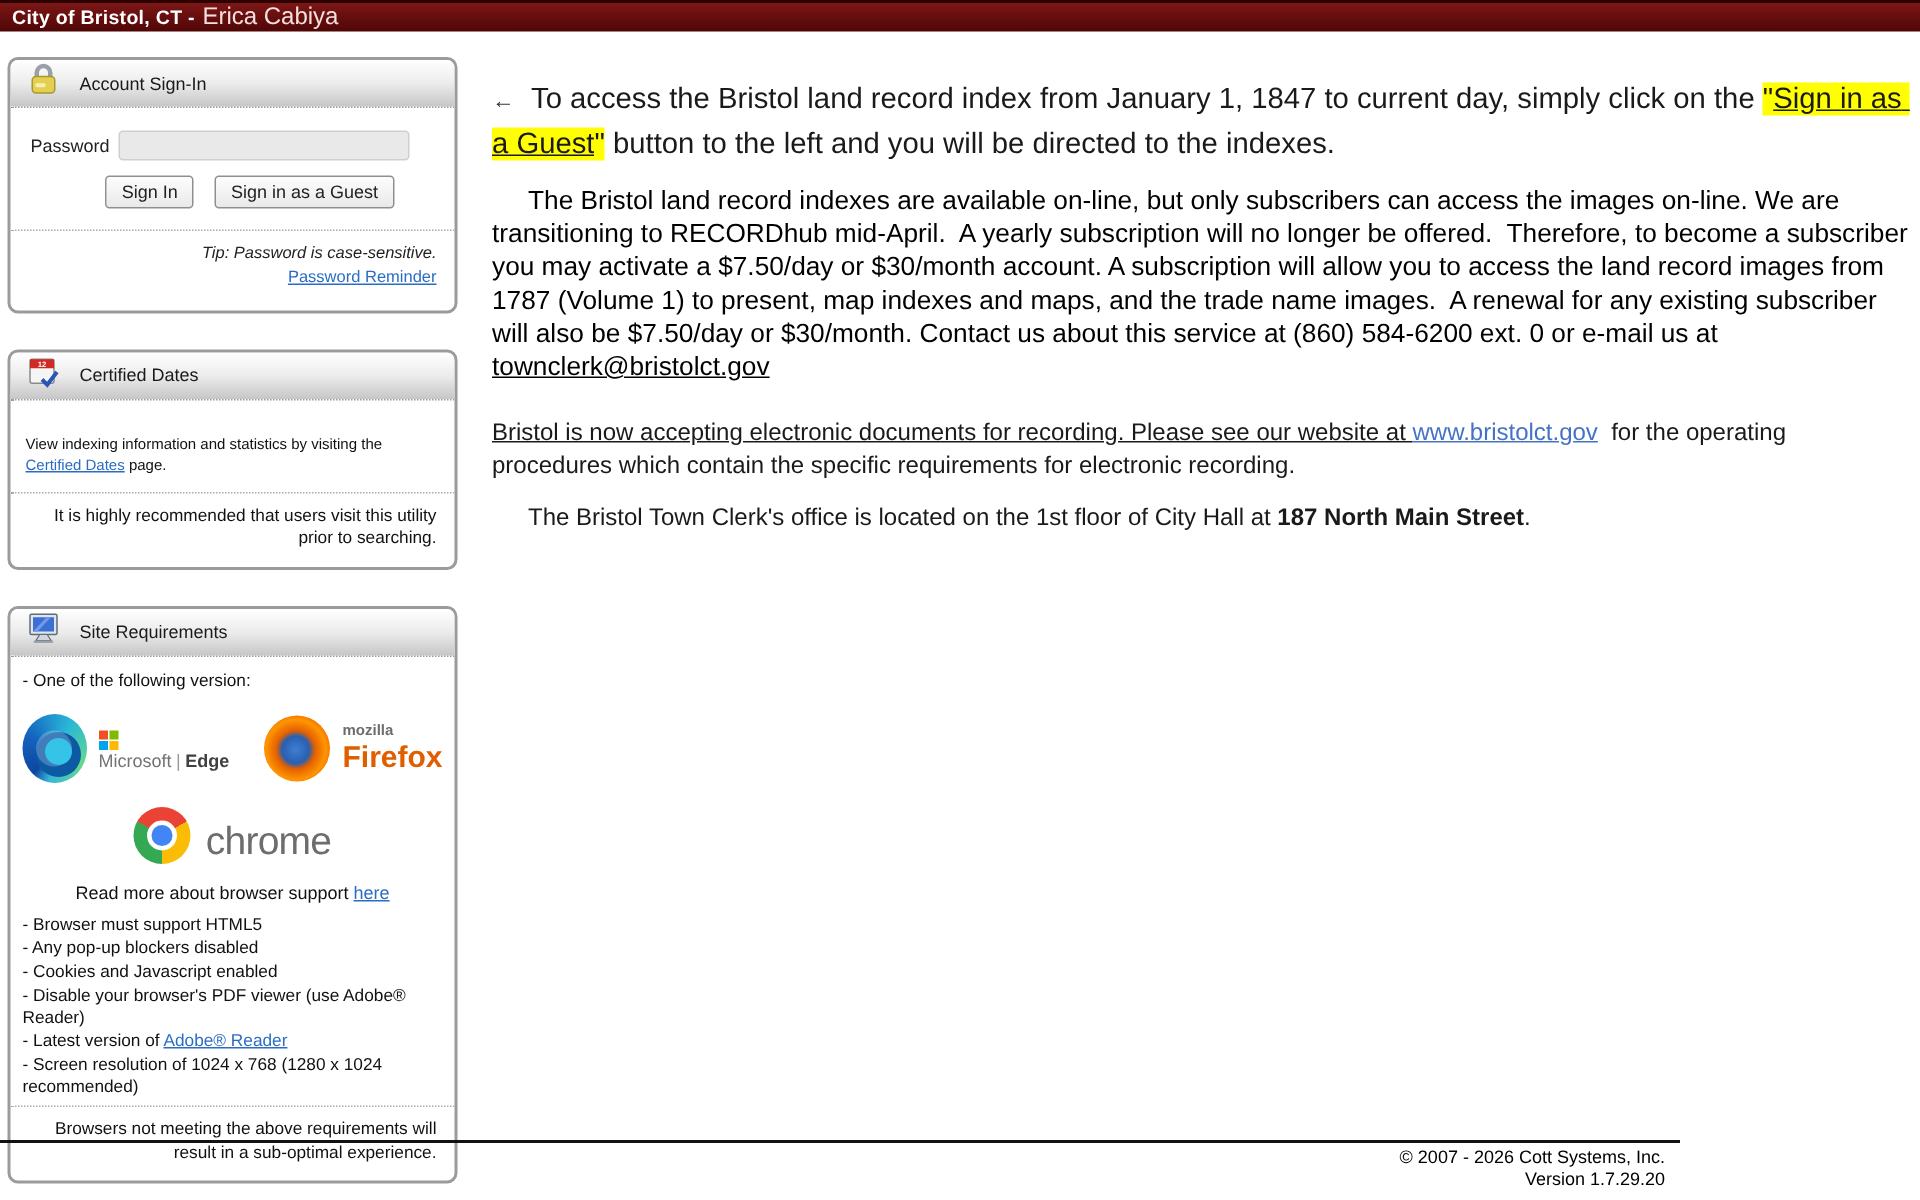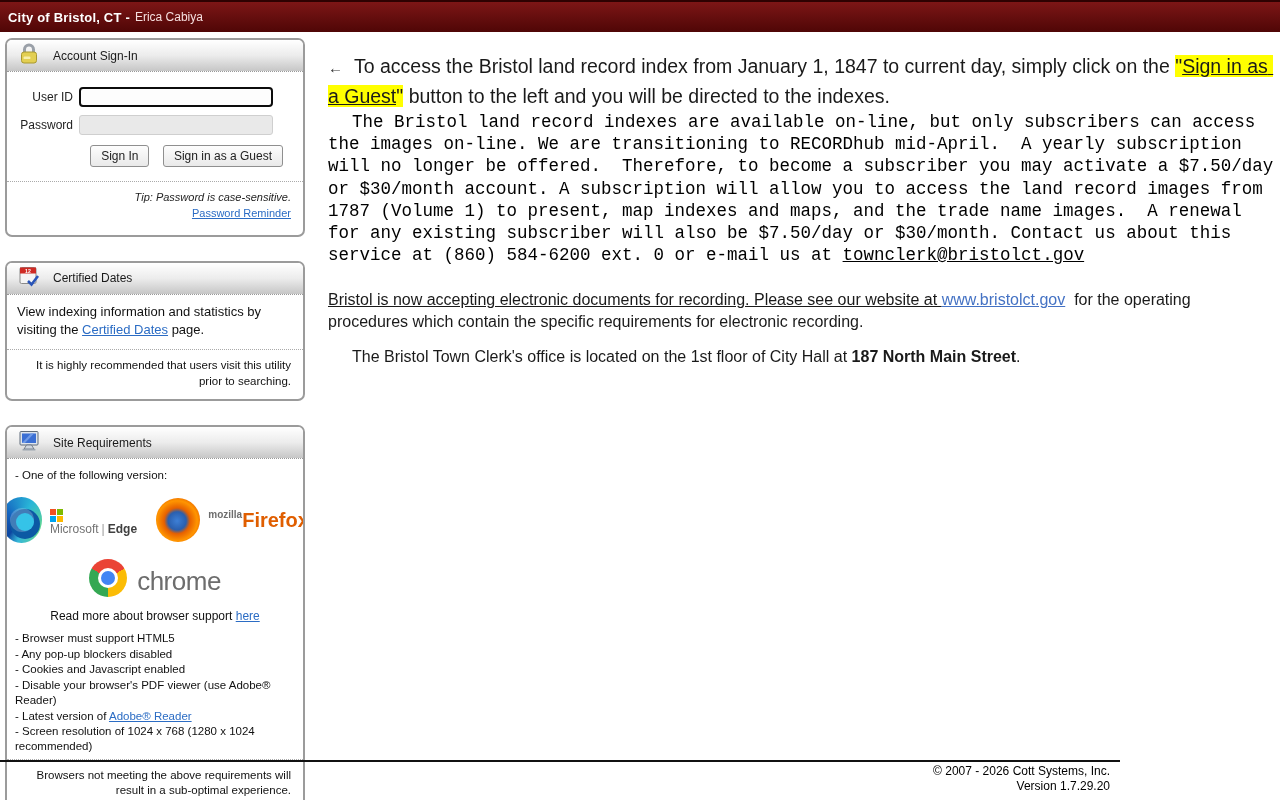--- a/index.html
+++ b/index.html
@@ -1,91 +1,91 @@
 <!DOCTYPE html>
 <html><head>
 <meta charset="utf-8">
 <style>
   * { margin:0; padding:0; box-sizing:border-box; }
   html,body { width:1280px; height:800px; background:#fff; font-family:"Liberation Sans", sans-serif; overflow:hidden; }
   body { position:relative; }
 
   
-  .topbar { position:absolute; left:0; top:0; width:1280px; height:32px;
+  .topbar { position:absolute; left:0; top:0; width:1280px; height:21px;
     background:linear-gradient(#7d1616, #4f0606); border-top:2px solid #2e0101;
     display:flex; align-items:center; padding-left:8px; color:#fff; }
   .topbar .site-title { font-size:13px; font-weight:bold; letter-spacing:.2px; }
-  .topbar .user-name { font-size:12px; color:#f5dede; margin-left:5px; }
+  .topbar .user-name { font-size:16px; color:#f5dede; margin-left:5px; }
 
   
   .sidebar { position:absolute; left:5px; top:38px; width:300px; }
   .panel { border:2px solid #9b9b9b; border-radius:7px; background:#fff; overflow:hidden; }
   .panel + .panel { margin-top:24px; }
   .panel-header { background:linear-gradient(#ffffff 0%, #ececec 50%, #c6c6c6 100%);
     border-bottom:1px dotted #999; height:32px; display:flex; align-items:center; padding:0 10px; gap:12px; }
   .panel-title { font-size:12px; font-weight:normal; color:#1a1a1a; }
   .dotted-top { border-top:1px dotted #aaa; }
 
   
   .acct-body { padding:10px 0 4px; }
   .form-row { display:flex; align-items:center; margin:5px 0 8px; }
   .form-label { width:66px; text-align:right; font-size:12px; color:#222; margin-right:6px; }
   .input-userid { width:194px; height:20px; border:2px solid #0c0c0c; border-radius:4px; background:#fdfdfd; outline:none; padding:0 4px; }
   .input-password { width:194px; height:20px; border:1px solid #cfcfcf; border-radius:3px; background:#e9e9e9; outline:none; padding:0 4px; }
-  .btn-row { text-align:right; margin:10px 20px 10px 0; }
+  .btn-row { text-align:right; margin:10px 40px 10px 0; }
   .btn { display:inline-block; border:1px solid #8f8f8f; border-radius:3px;
     background:linear-gradient(#fdfdfd,#e9e9e9); font-size:12px; color:#222;
     padding:3px 10px; font-family:inherit; cursor:pointer; }
   .btn + .btn { margin-left:9px; }
   .tip-area { padding:8px 12px 13px; text-align:right; font-size:11px; line-height:1.45; }
   .tip-text { font-style:italic; color:#222; }
   .link { color:#2b6cc4; text-decoration:underline; cursor:pointer; }
 
   
-  .cert-body { padding:8px 10px 10px; font-size:13px; line-height:1.4; color:#111; }
+  .cert-body { padding:8px 10px 10px; font-size:10px; line-height:1.4; color:#111;margin-top:15px; }
   .panel-note { padding:8px 12px 10px; text-align:right; font-size:11.5px; line-height:1.35; color:#111; }
 
   
   .req-body { padding:8px 8px 4px; font-size:11.5px; color:#111; }
   .browsers-row { display:flex; align-items:center; justify-content:center; gap:14px; margin:14px 0 10px; }
   .browser-group { display:flex; align-items:center; gap:8px; }
   .edge-logo { position:relative; width:46px; height:46px; border-radius:50%;
     background:conic-gradient(from 220deg, #0d47a1 0deg, #1565c0 80deg, #29b6d8 170deg, #66d98a 260deg, #35b7d9 330deg, #0d47a1 360deg); }
   .edge-logo::before { content:""; position:absolute; left:9px; top:12px; width:30px; height:30px; border-radius:50%; background:#0c59a4; }
   .edge-logo::after { content:""; position:absolute; left:15px; top:16px; width:18px; height:18px; border-radius:50%;
     background:#35c3e8; box-shadow:-3px -2px 0 3px rgba(255,255,255,0.22); }
   .ms-squares { display:inline-grid; grid-template-columns:6px 6px; grid-template-rows:6px 6px; gap:1px; margin-right:4px; }
   .ms-squares i { display:block; }
   .ms-sq-1 { background:#f25022; } .ms-sq-2 { background:#7fba00; }
   .ms-sq-3 { background:#00a4ef; } .ms-sq-4 { background:#ffb900; }
   .ms-name { font-size:12px; color:#737373; }
   .ms-sep { font-size:12px; color:#9a9a9a; margin:0 3px; }
   .edge-name { font-size:12px; color:#404040; font-weight:bold;text-align:center; }
   .firefox-logo { width:44px; height:44px; border-radius:50%;
     background:radial-gradient(circle at 48% 52%, #3d7fd6 0%, #2a5fae 28%, #e66000 40%, #ff9500 62%, #e65c00 82%, #b33c00 100%); }
-  .ff-text { display:flex; flex-direction:row; line-height:1; }
+  .ff-text { display:flex; flex-direction:column; line-height:1; }
   .ff-mozilla { font-size:10px; font-weight:bold; color:#6d6d6d; margin-bottom:2px; }
   .ff-name { font-size:20px; font-weight:bold; color:#e05e00; }
   .chrome-row { display:flex; align-items:flex-end; justify-content:center; gap:10px; margin:16px 0 12px; }
   .chrome-logo { position:relative; width:38px; height:38px; border-radius:50%;
     background:conic-gradient(from 60deg, #fbbc05 0 120deg, #34a853 120deg 240deg, #ea4335 240deg 360deg); }
   .chrome-logo::before { content:""; position:absolute; left:9px; top:9px; width:20px; height:20px; border-radius:50%; background:#fff; }
   .chrome-logo::after { content:""; position:absolute; left:12px; top:12px; width:14px; height:14px; border-radius:50%; background:#4285f4; }
   .chrome-name { font-size:26px; color:#6d6d6d; letter-spacing:-0.5px; }
   .read-more { text-align:center; font-size:12px; margin:6px 0 8px; color:#111; }
   .req-item { font-size:11.5px; line-height:1.28; margin:1px 0; color:#111; }
 
   
   .main { position:absolute; left:328px; top:52px; width:946px; }
   .intro { font-size:19.5px; line-height:29px; color:#1a1a1a; white-space:pre-wrap; }
   .arrow { font-size:15px; color:#333; margin-right:11px; }
   .hl { background:#ffff00; }
   .hl-link { text-decoration:underline; color:#1a1a1a; cursor:pointer; }
-  .subscription { font-family:Liberation Mono, monospace; font-size:17.5px; line-height:22.2px;
-    text-indent:24px; color:#000; white-space:pre-wrap; }
+  .subscription { font-family:Liberation Sans, sans-serif; font-size:17.5px; line-height:22.2px;
+    margin-top:11px; text-indent:24px; color:#000; white-space:pre-wrap; }
   .email-link { color:#000; text-decoration:underline; cursor:pointer; }
   .erecording { margin-top:23px; font-size:16px; line-height:22px; color:#1a1a1a; white-space:pre-wrap; }
   .underlined { text-decoration:underline; }
   .site-link { color:#4472c4; text-decoration:underline; cursor:pointer;margin-top:14px; }
   .office { margin-top:13px; font-size:16px; line-height:22px; color:#1a1a1a; text-indent:24px; white-space:pre-wrap; }
   .bold { font-weight:bold; }
 
   
   .footer { position:absolute; left:0; top:760px; width:1120px; border-top:2px solid #111; }
   .footer-line { text-align:right; padding-right:10px; font-size:12px; line-height:15px; color:#000; }
@@ -106,24 +106,20 @@
       <span>
         <svg width="24" height="24" viewBox="0 0 24 24">
           <path d="M7.5 11 V7.5 a4.5 4.5 0 0 1 9 0 V11" fill="none" stroke="#9aa0a8" stroke-width="3"></path>
           <rect x="4.5" y="10" width="15" height="11" rx="2.5" fill="#e3cf52" stroke="#a8982e" stroke-width="1"></rect>
           <rect x="6.5" y="14.5" width="7" height="2.6" rx="1.2" fill="#f7efad"></rect>
         </svg>
       </span>
       <span class="panel-title">Account Sign-In</span>
     </div>
     <div class="acct-body">
-      <div class="form-row">
-        <span class="form-label">User ID</span>
-        <input type="text" class="input-userid" style="">
-      </div>
       <div class="form-row">
         <span class="form-label">Password</span>
         <input type="password" class="input-password" style="">
       </div>
       <div class="btn-row">
         <button class="btn">Sign In</button>
         <button class="btn">Sign in as a Guest</button>
       </div>
     </div>
     <div class="tip-area dotted-top">

